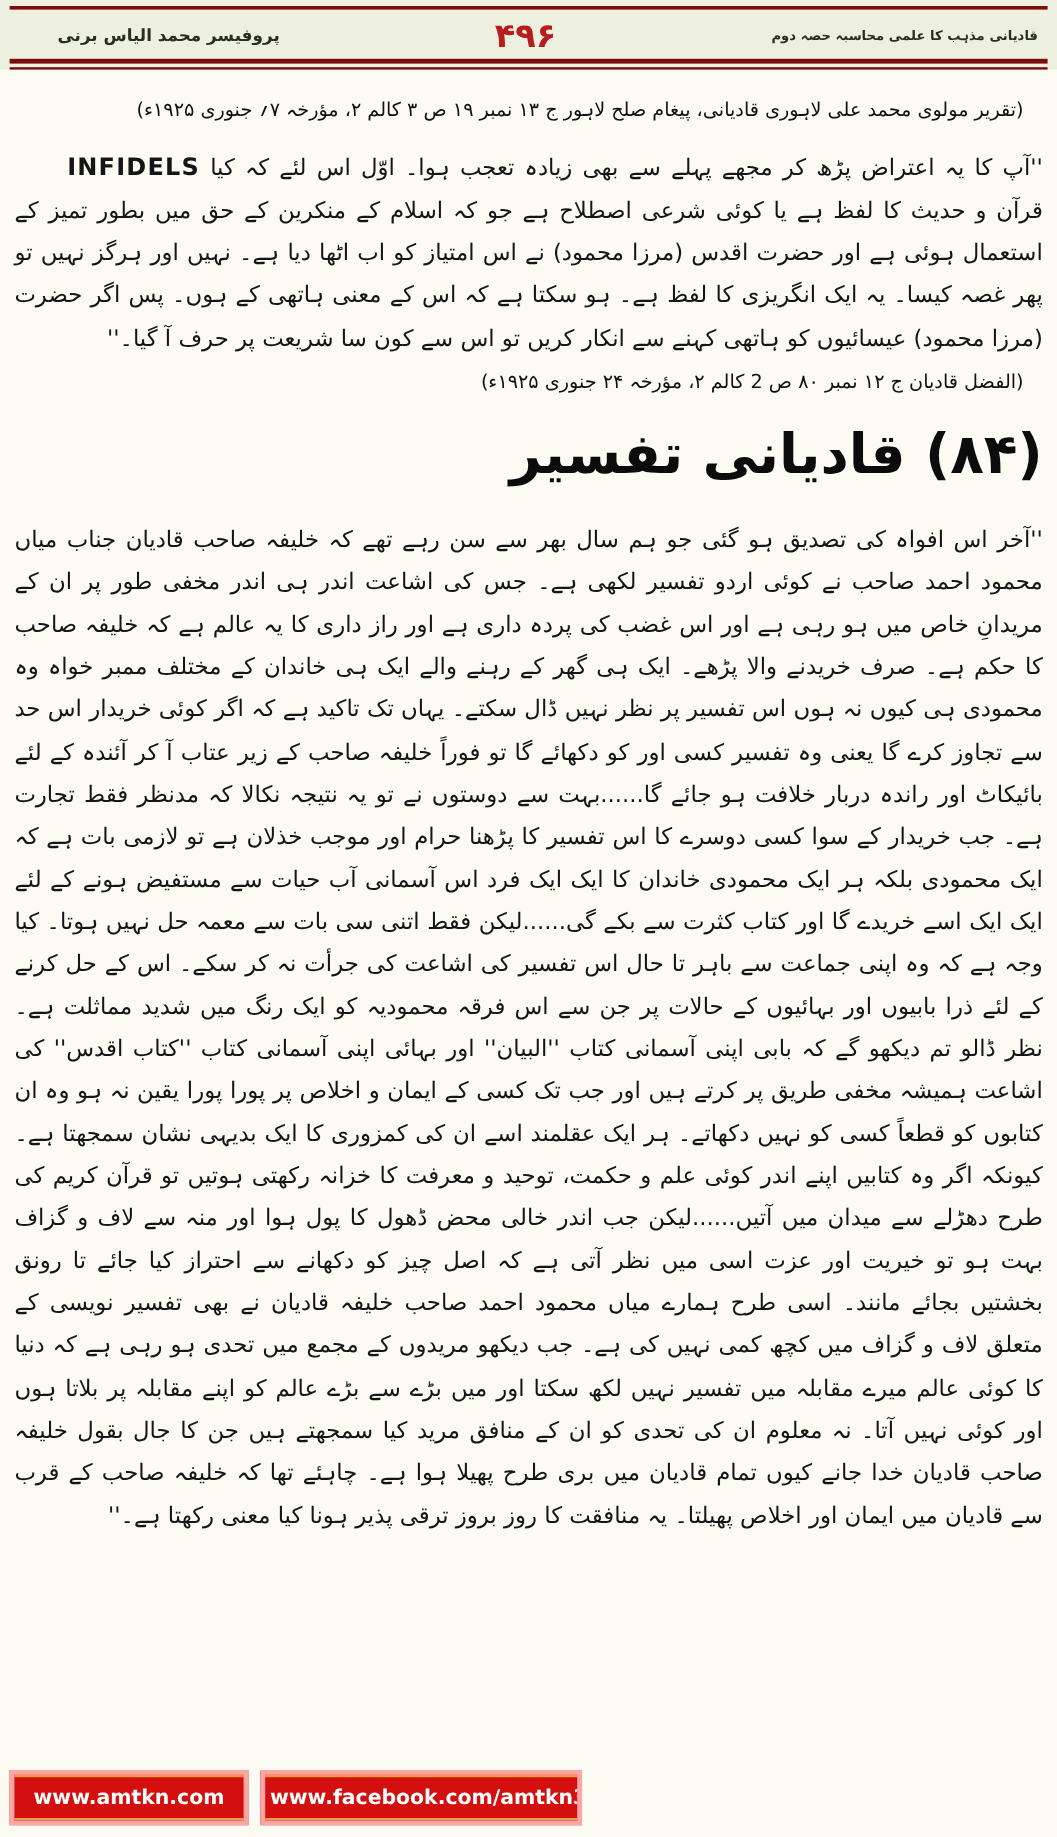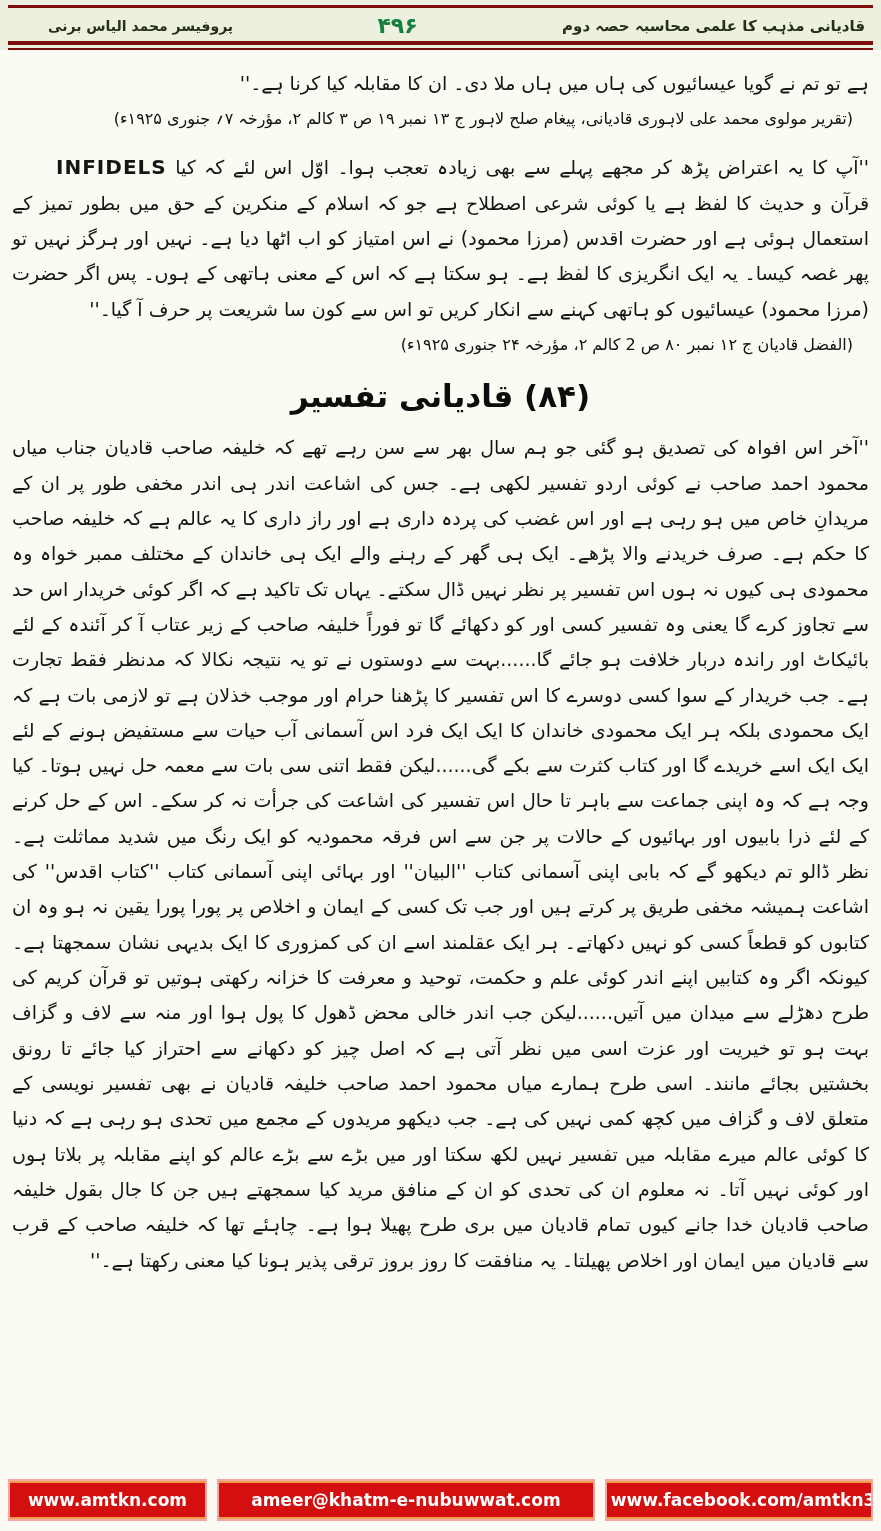--- a/index.html
+++ b/index.html
@@ -6,35 +6,35 @@
   html, body { background:#dcdcd4; }
   .page {
     width:881px; height:1531px; margin:0 auto; position:relative; overflow:hidden;
     background:#fbfbf3; color:#151515; direction:rtl;
     font-family:"DejaVu Sans", sans-serif;
   }
   
   .page-header { background:#eef0df; padding:5px 8px 0 8px; }
   .rule-top { height:3px; background:#7c0d0d; }
   .header-row { display:flex; align-items:center; justify-content:space-between; padding:5px 8px 3px 8px; }
-  .book-title { font-size:15px; font-weight:bold; color:#25301b; }
-  .page-number { font-size:22px; font-weight:bold; color:#15803d; letter-spacing:2px; }
+  .book-title { font-size:11px; font-weight:bold; color:#25301b; }
+  .page-number { font-size:28px; font-weight:bold; color:#b91c1c; letter-spacing:2px; }
   .author-name { font-size:14px; font-weight:bold; color:#25301b;margin-left:32px; }
   .rule-double { height:9px; border-top:4px solid #7c0d0d; border-bottom:2px solid #7c0d0d; }
   
   .content { padding:16px 12px 0 12px; }
   .para { font-size:19px; line-height:1.86; text-align:justify; text-align-last:right; margin-bottom:4px; }
   .citation { font-size:16px; line-height:1.7; text-align:right; margin:4px 16px 16px 0; color:#101010; }
-  .section-heading { text-align:center; font-size:31px; font-weight:bold; color:#0c0c0c; margin:20px 0 16px 0; }
+  .section-heading { text-align:right; font-size:46px; font-weight:bold; color:#0c0c0c; margin:20px 0 28px 0; }
   .latin { font-weight:bold; font-size:20px; letter-spacing:1px; direction:ltr; unicode-bidi:embed;margin-left:44px; }
   
   .page-footer { position:absolute; bottom:10px; left:8px; right:8px; display:flex; gap:10px; direction:ltr; }
   .footer-bar {
     background:#d40f0f; color:#ffffff; font-weight:bold; text-align:center;
-    padding:9px 4px; font-size:17px; border:2px solid #fca5a5;
+    padding:9px 4px; font-size:17px; border:4px solid #fca5a5;
     box-shadow: inset 0 2px 0 rgba(238,186,80,.85), inset 0 -2px 0 rgba(238,186,80,.85);
     white-space:nowrap; overflow:hidden;
   }
   .footer-bar.fb-left  { width:23%; }
   .footer-bar.fb-center{ flex:1; }
   .footer-bar.fb-right { width:31%; }
 </style>
 </head>
 <body>
 
@@ -45,34 +45,32 @@
     <div class="header-row">
       <span class="book-title">قادیانی مذہب کا علمی محاسبہ حصہ دوم</span>
       <span class="page-number">۴۹۶</span>
       <span class="author-name">پروفیسر محمد الیاس برنی</span>
     </div>
     <div class="rule-double"></div>
   </header>
 
   <main class="content">
 
-    <p class="para">ہے تو تم نے گویا عیسائیوں کی ہاں میں ہاں ملا دی۔ ان کا مقابلہ کیا کرنا ہے۔''</p>
 
     <p class="citation">(تقریر مولوی محمد علی لاہوری قادیانی، پیغام صلح لاہور ج ۱۳ نمبر ۱۹ ص ۳ کالم ۲، مؤرخہ ۷؍ جنوری ۱۹۲۵ء)</p>
 
     <p class="para"><span>''آپ کا یہ اعتراض پڑھ کر مجھے پہلے سے بھی زیادہ تعجب ہوا۔ اوّل اس لئے کہ کیا </span><span class="latin">INFIDELS</span><span> قرآن و حدیث کا لفظ ہے یا کوئی شرعی اصطلاح ہے جو کہ اسلام کے منکرین کے حق میں بطور تمیز کے استعمال ہوئی ہے اور حضرت اقدس (مرزا محمود) نے اس امتیاز کو اب اٹھا دیا ہے۔ نہیں اور ہرگز نہیں تو پھر غصہ کیسا۔ یہ ایک انگریزی کا لفظ ہے۔ ہو سکتا ہے کہ اس کے معنی ہاتھی کے ہوں۔ پس اگر حضرت (مرزا محمود) عیسائیوں کو ہاتھی کہنے سے انکار کریں تو اس سے کون سا شریعت پر حرف آ گیا۔''</span></p>
 
     <p class="citation">(الفضل قادیان ج ۱۲ نمبر ۸۰ ص 2 کالم ۲، مؤرخہ ۲۴ جنوری ۱۹۲۵ء)</p>
 
     <h2 class="section-heading">(۸۴) قادیانی تفسیر</h2>
 
     <p class="para">''آخر اس افواہ کی تصدیق ہو گئی جو ہم سال بھر سے سن رہے تھے کہ خلیفہ صاحب قادیان جناب میاں محمود احمد صاحب نے کوئی اردو تفسیر لکھی ہے۔ جس کی اشاعت اندر ہی اندر مخفی طور پر ان کے مریدانِ خاص میں ہو رہی ہے اور اس غضب کی پردہ داری ہے اور راز داری کا یہ عالم ہے کہ خلیفہ صاحب کا حکم ہے۔ صرف خریدنے والا پڑھے۔ ایک ہی گھر کے رہنے والے ایک ہی خاندان کے مختلف ممبر خواہ وہ محمودی ہی کیوں نہ ہوں اس تفسیر پر نظر نہیں ڈال سکتے۔ یہاں تک تاکید ہے کہ اگر کوئی خریدار اس حد سے تجاوز کرے گا یعنی وہ تفسیر کسی اور کو دکھائے گا تو فوراً خلیفہ صاحب کے زیر عتاب آ کر آئندہ کے لئے بائیکاٹ اور راندہ دربار خلافت ہو جائے گا......بہت سے دوستوں نے تو یہ نتیجہ نکالا کہ مدنظر فقط تجارت ہے۔ جب خریدار کے سوا کسی دوسرے کا اس تفسیر کا پڑھنا حرام اور موجب خذلان ہے تو لازمی بات ہے کہ ایک محمودی بلکہ ہر ایک محمودی خاندان کا ایک ایک فرد اس آسمانی آب حیات سے مستفیض ہونے کے لئے ایک ایک اسے خریدے گا اور کتاب کثرت سے بکے گی......لیکن فقط اتنی سی بات سے معمہ حل نہیں ہوتا۔ کیا وجہ ہے کہ وہ اپنی جماعت سے باہر تا حال اس تفسیر کی اشاعت کی جرأت نہ کر سکے۔ اس کے حل کرنے کے لئے ذرا بابیوں اور بہائیوں کے حالات پر جن سے اس فرقہ محمودیہ کو ایک رنگ میں شدید مماثلت ہے۔ نظر ڈالو تم دیکھو گے کہ بابی اپنی آسمانی کتاب ''البیان'' اور بہائی اپنی آسمانی کتاب ''کتاب اقدس'' کی اشاعت ہمیشہ مخفی طریق پر کرتے ہیں اور جب تک کسی کے ایمان و اخلاص پر پورا پورا یقین نہ ہو وہ ان کتابوں کو قطعاً کسی کو نہیں دکھاتے۔ ہر ایک عقلمند اسے ان کی کمزوری کا ایک بدیہی نشان سمجھتا ہے۔ کیونکہ اگر وہ کتابیں اپنے اندر کوئی علم و حکمت، توحید و معرفت کا خزانہ رکھتی ہوتیں تو قرآن کریم کی طرح دھڑلے سے میدان میں آتیں......لیکن جب اندر خالی محض ڈھول کا پول ہوا اور منہ سے لاف و گزاف بہت ہو تو خیریت اور عزت اسی میں نظر آتی ہے کہ اصل چیز کو دکھانے سے احتراز کیا جائے تا رونق بخشتیں بجائے مانند۔ اسی طرح ہمارے میاں محمود احمد صاحب خلیفہ قادیان نے بھی تفسیر نویسی کے متعلق لاف و گزاف میں کچھ کمی نہیں کی ہے۔ جب دیکھو مریدوں کے مجمع میں تحدی ہو رہی ہے کہ دنیا کا کوئی عالم میرے مقابلہ میں تفسیر نہیں لکھ سکتا اور میں بڑے سے بڑے عالم کو اپنے مقابلہ پر بلاتا ہوں اور کوئی نہیں آتا۔ نہ معلوم ان کی تحدی کو ان کے منافق مرید کیا سمجھتے ہیں جن کا جال بقول خلیفہ صاحب قادیان خدا جانے کیوں تمام قادیان میں بری طرح پھیلا ہوا ہے۔ چاہئے تھا کہ خلیفہ صاحب کے قرب سے قادیان میں ایمان اور اخلاص پھیلتا۔ یہ منافقت کا روز بروز ترقی پذیر ہونا کیا معنی رکھتا ہے۔''</p>
 
 
   </main>
 
   <footer class="page-footer">
     <div class="footer-bar fb-left">www.amtkn.com</div>
-    <div class="footer-bar fb-center">ameer@khatm-e-nubuwwat.com</div>
     <div class="footer-bar fb-right">www.facebook.com/amtkn313</div>
   </footer>
 
 </div>
 
 </body></html>

